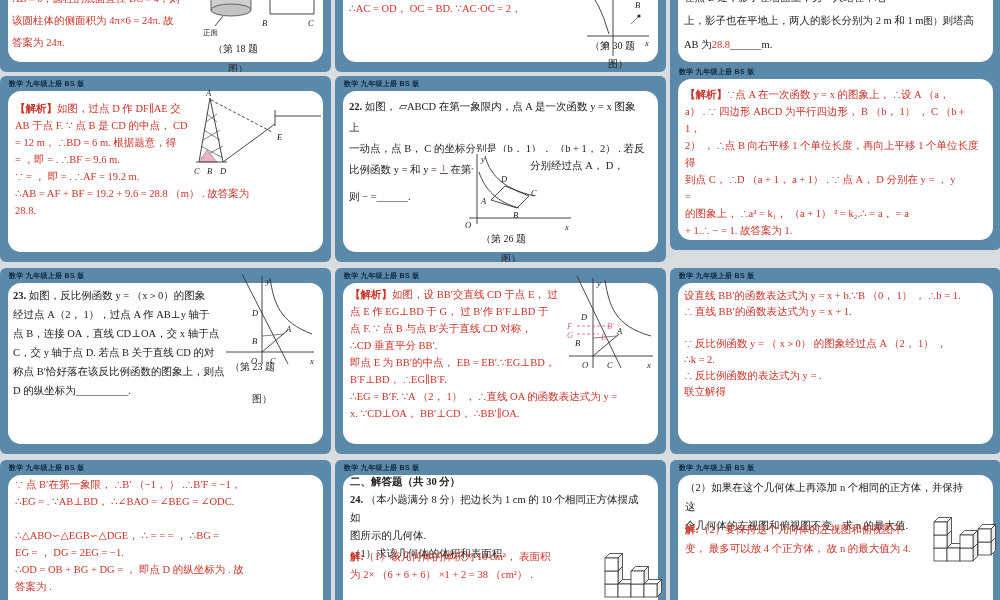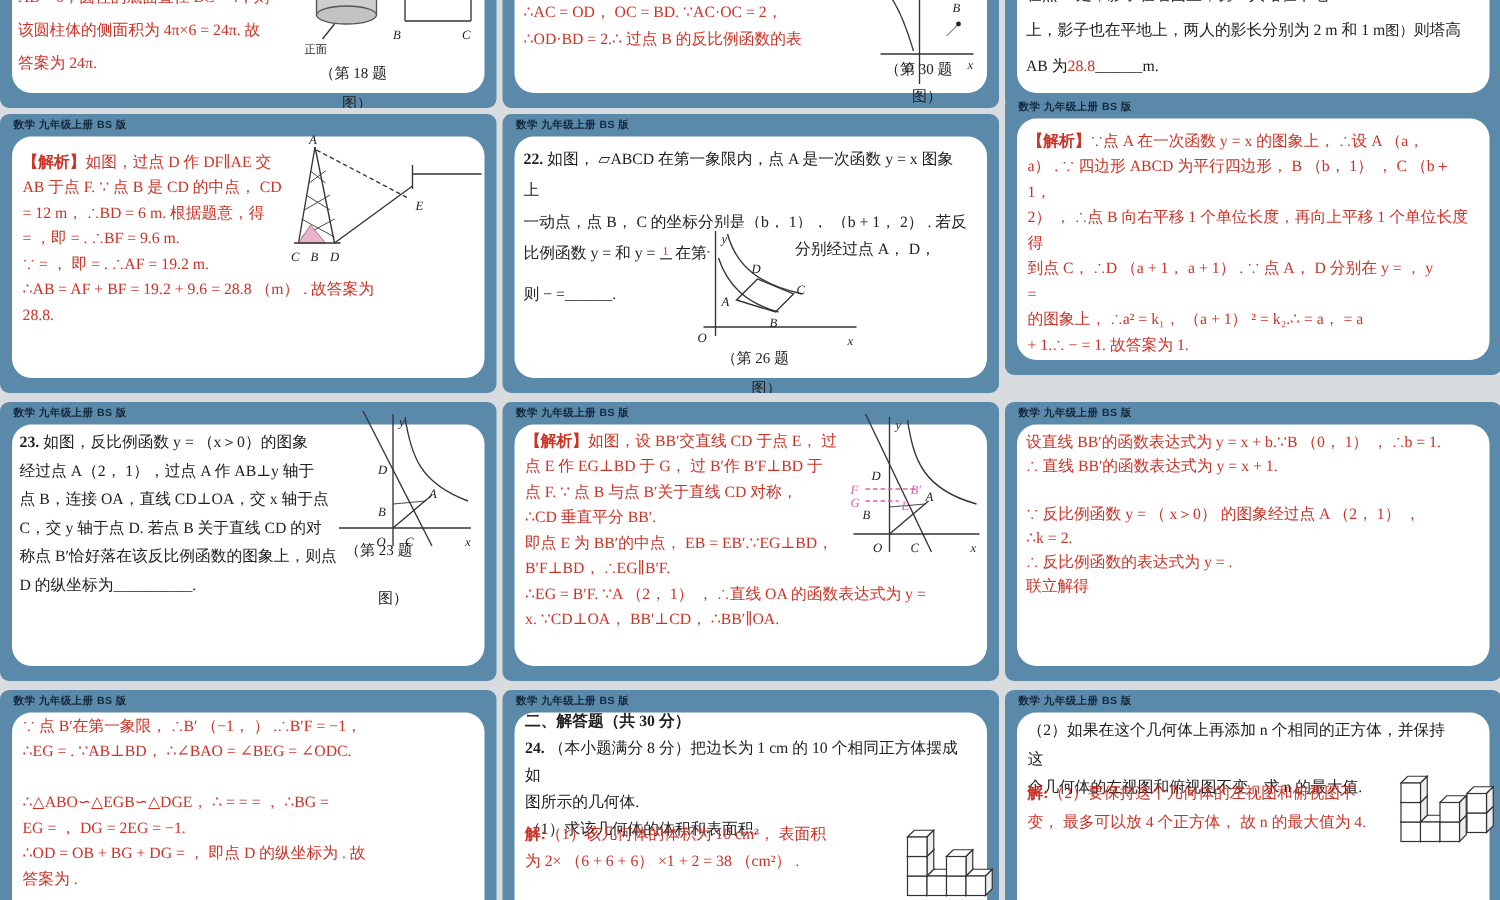--- a/index.html
+++ b/index.html
@@ -62,21 +62,21 @@
       <text x="2" y="70">B</text>
       <text x="48" y="70">C</text>
     </svg>
     <div class="cap" style="left:213px;top:156px">（第 18 题</div>
     <div class="cap" style="left:228px;top:176px">图）</div>
   </div>
 
   <div class="slide" style="left:335px;top:-114px">
 
     <div class="panel"></div>
-    <div class="content lh18" style="left:14px;top:114px"><div class="ln "><span class="r">∴AC = OD， OC = BD. ∵AC·OC = 2，</span></div><div class="ln "><span class="r">∴OD·BD = 2.∴ 过点 B 的反比例函数的表</span></div></div>
+    <div class="content lh18" style="left:14px;top:114px"><div class="ln "><span class="r">∴AC = OD， OC = BD. ∵AC·OC = 2，</span></div></div>
     <svg class="fig" style="left:248px;top:92px" width="72" height="86" viewBox="0 0 72 86">
       <line class="sk" x1="30" y1="0" x2="30" y2="78"></line>
       <line class="sk" x1="4" y1="58" x2="66" y2="58"></line>
       <path class="sk" d="M4,12 Q16,22 26,56"></path>
       <circle cx="56" cy="38" r="1.6" fill="#222"></circle>
       <line class="sk thin" x1="56" y1="38" x2="48" y2="46"></line>
       <text x="52" y="30">B</text>
       <text x="20" y="70">O</text>
       <text x="62" y="68">x</text>
     </svg>

